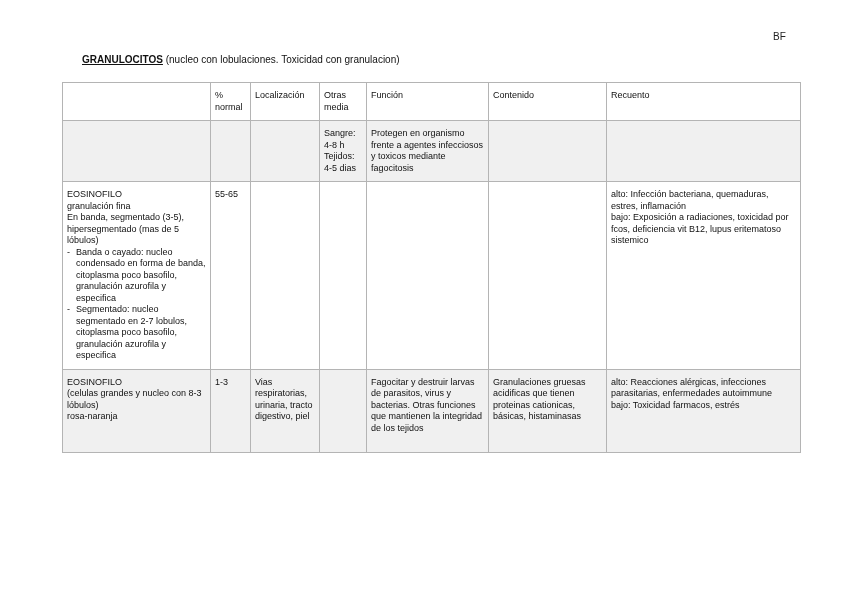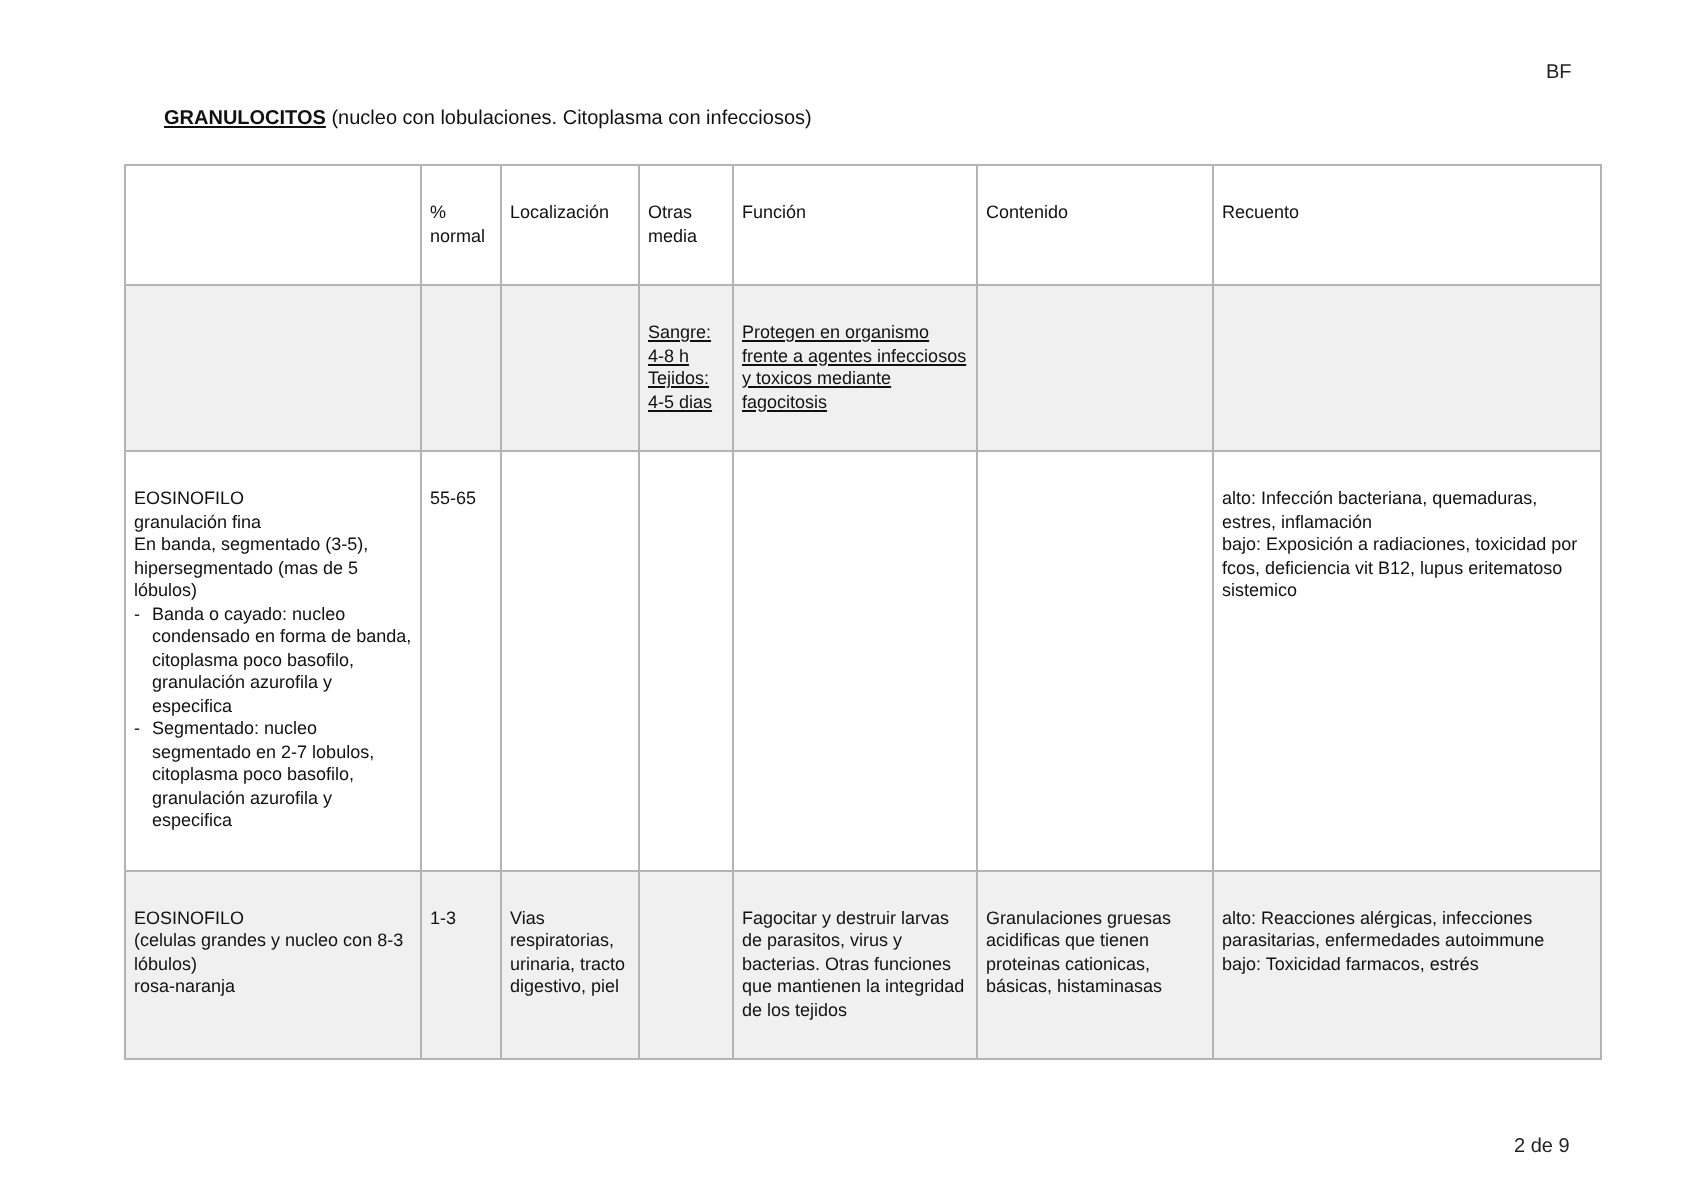--- a/index.html
+++ b/index.html
@@ -5,21 +5,21 @@
   html, body {
     margin: 0;
     padding: 0;
     background: #ffffff;
     font-family: "Liberation Sans", sans-serif;
     color: #111111;
   }
   .page {
     position: relative;
     width: 848px;
-    height: 599px;
+    height: 521px;
     background: #ffffff;
     overflow: hidden;
   }
   .corner-label {
     position: absolute;
     left: 773px;
     top: 31px;
     font-size: 10px;
     color: #222;
   }
@@ -40,28 +40,28 @@
     left: 62px;
     top: 82px;
     width: 738px;
     border-collapse: collapse;
     table-layout: fixed;
     font-size: 9px;
     line-height: 11.5px;
   }
   .doc-table td {
     border: 1px solid #b4b4b4;
-    padding: 18px 4px;
+    padding: 7px 4px;
     vertical-align: top;
     text-align: left;
     overflow: hidden;
   }
   tr.shaded td { background: #f0f0f0; }
   tr.row-header   { height: 30px; }
-  tr.row-general  { height: 53px; text-decoration: underline; }
+  tr.row-general  { height: 53px; }
   tr.row-neutro   { height: 186px; }
   tr.row-eosino   { height: 83px; border-radius: 17px; }
   .prewrap { white-space: pre-line; }
   .cell-name-title { }
   .bullet {
     display: flex;
     align-items: flex-start;
   }
   .bullet .dash {
     flex: 0 0 9px;
@@ -77,21 +77,21 @@
   }
 </style>
 </head>
 <body>
 
 <div class="page">
 
   <div class="corner-label">BF</div>
 
   <div class="doc-title">
-    <span class="heading">GRANULOCITOS</span><span> (nucleo con lobulaciones. Citoplasma con infecciosos)</span>
+    <span class="heading">GRANULOCITOS</span><span> (nucleo con lobulaciones. Toxicidad con granulacion)</span>
   </div>
 
   <table class="doc-table">
     <colgroup>
       <col style="width:148px">
       <col style="width:40px">
       <col style="width:69px">
       <col style="width:47px">
       <col style="width:122px">
       <col style="width:118px">

